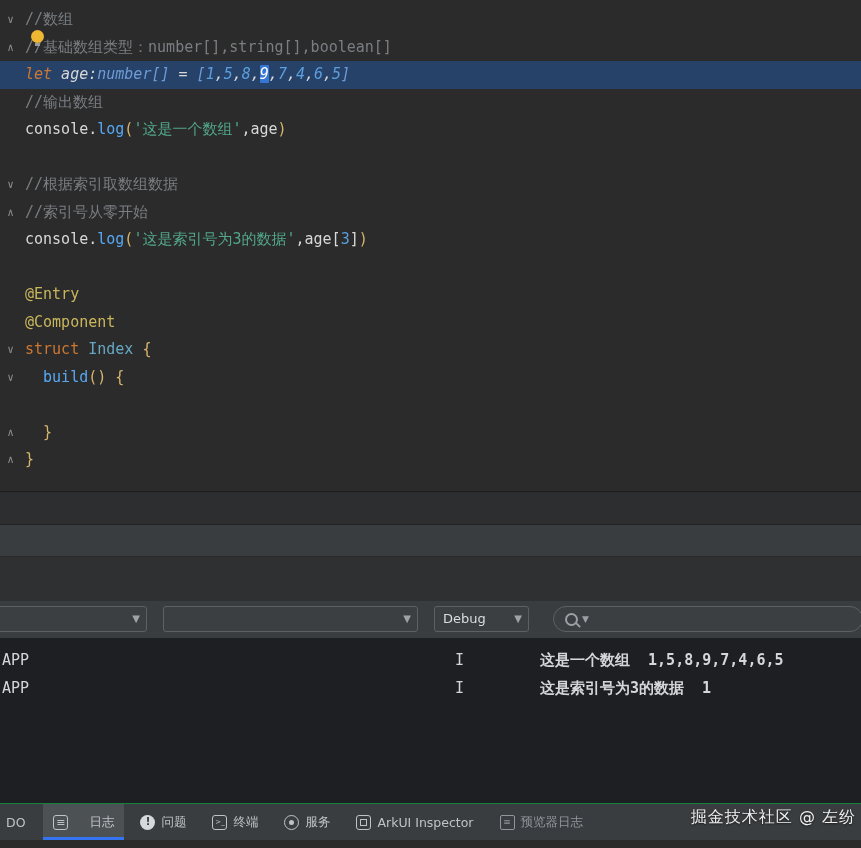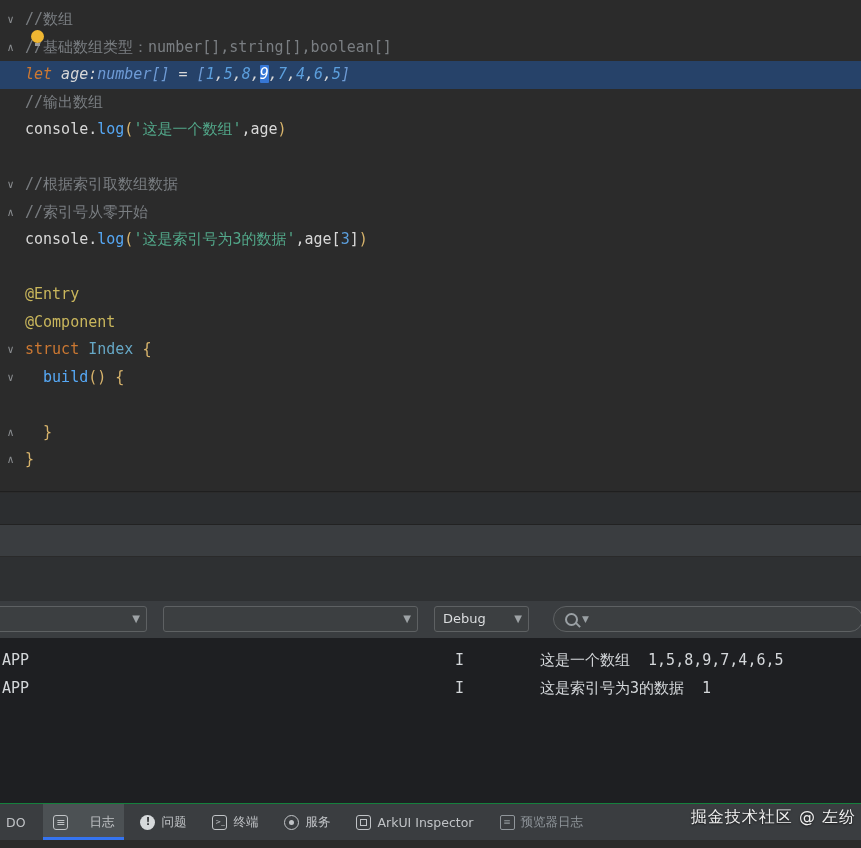--- a/index.html
+++ b/index.html
@@ -48,21 +48,21 @@
               right:-5px;bottom:-2px;transform:rotate(45deg);}
   .search .caret{color:#9aa0a4;font-size:9px;}
 
   
   .console{position:absolute;top:638px;left:0;right:0;bottom:36px;background:#1e1f22;
            padding-top:8px;box-sizing:border-box;}
   .crow{position:relative;height:28px;line-height:28px;color:#d4d7da;white-space:pre;
         font-family:"DejaVu Sans Mono","Liberation Mono",monospace;font-size:15px;}
   .csrc{position:absolute;left:2px;}
   .clvl{position:absolute;left:455px;}
-  .cmsg{position:absolute;left:540px;}
+  .cmsg{position:absolute;left:540px;font-weight:bold;}
 
   .watermark{position:absolute;right:5px;bottom:20px;z-index:60;font-weight:normal;font-size:16px;
              color:#efefef;letter-spacing:1px;text-shadow:0 1px 2px rgba(0,0,0,.6);}
 
   
   .bbar{position:absolute;left:0;right:0;bottom:8px;height:36px;background:#3a3d40;
         border-top:1px solid #15803d;display:flex;align-items:stretch;z-index:40;}
   .bitem{display:flex;align-items:center;gap:6px;padding:0 10px;margin-right:6px;
          color:#c0c3c6;font-size:12.5px;position:relative;white-space:nowrap;}
   .bitem.selected{background:#4c5154;gap:21px;}

